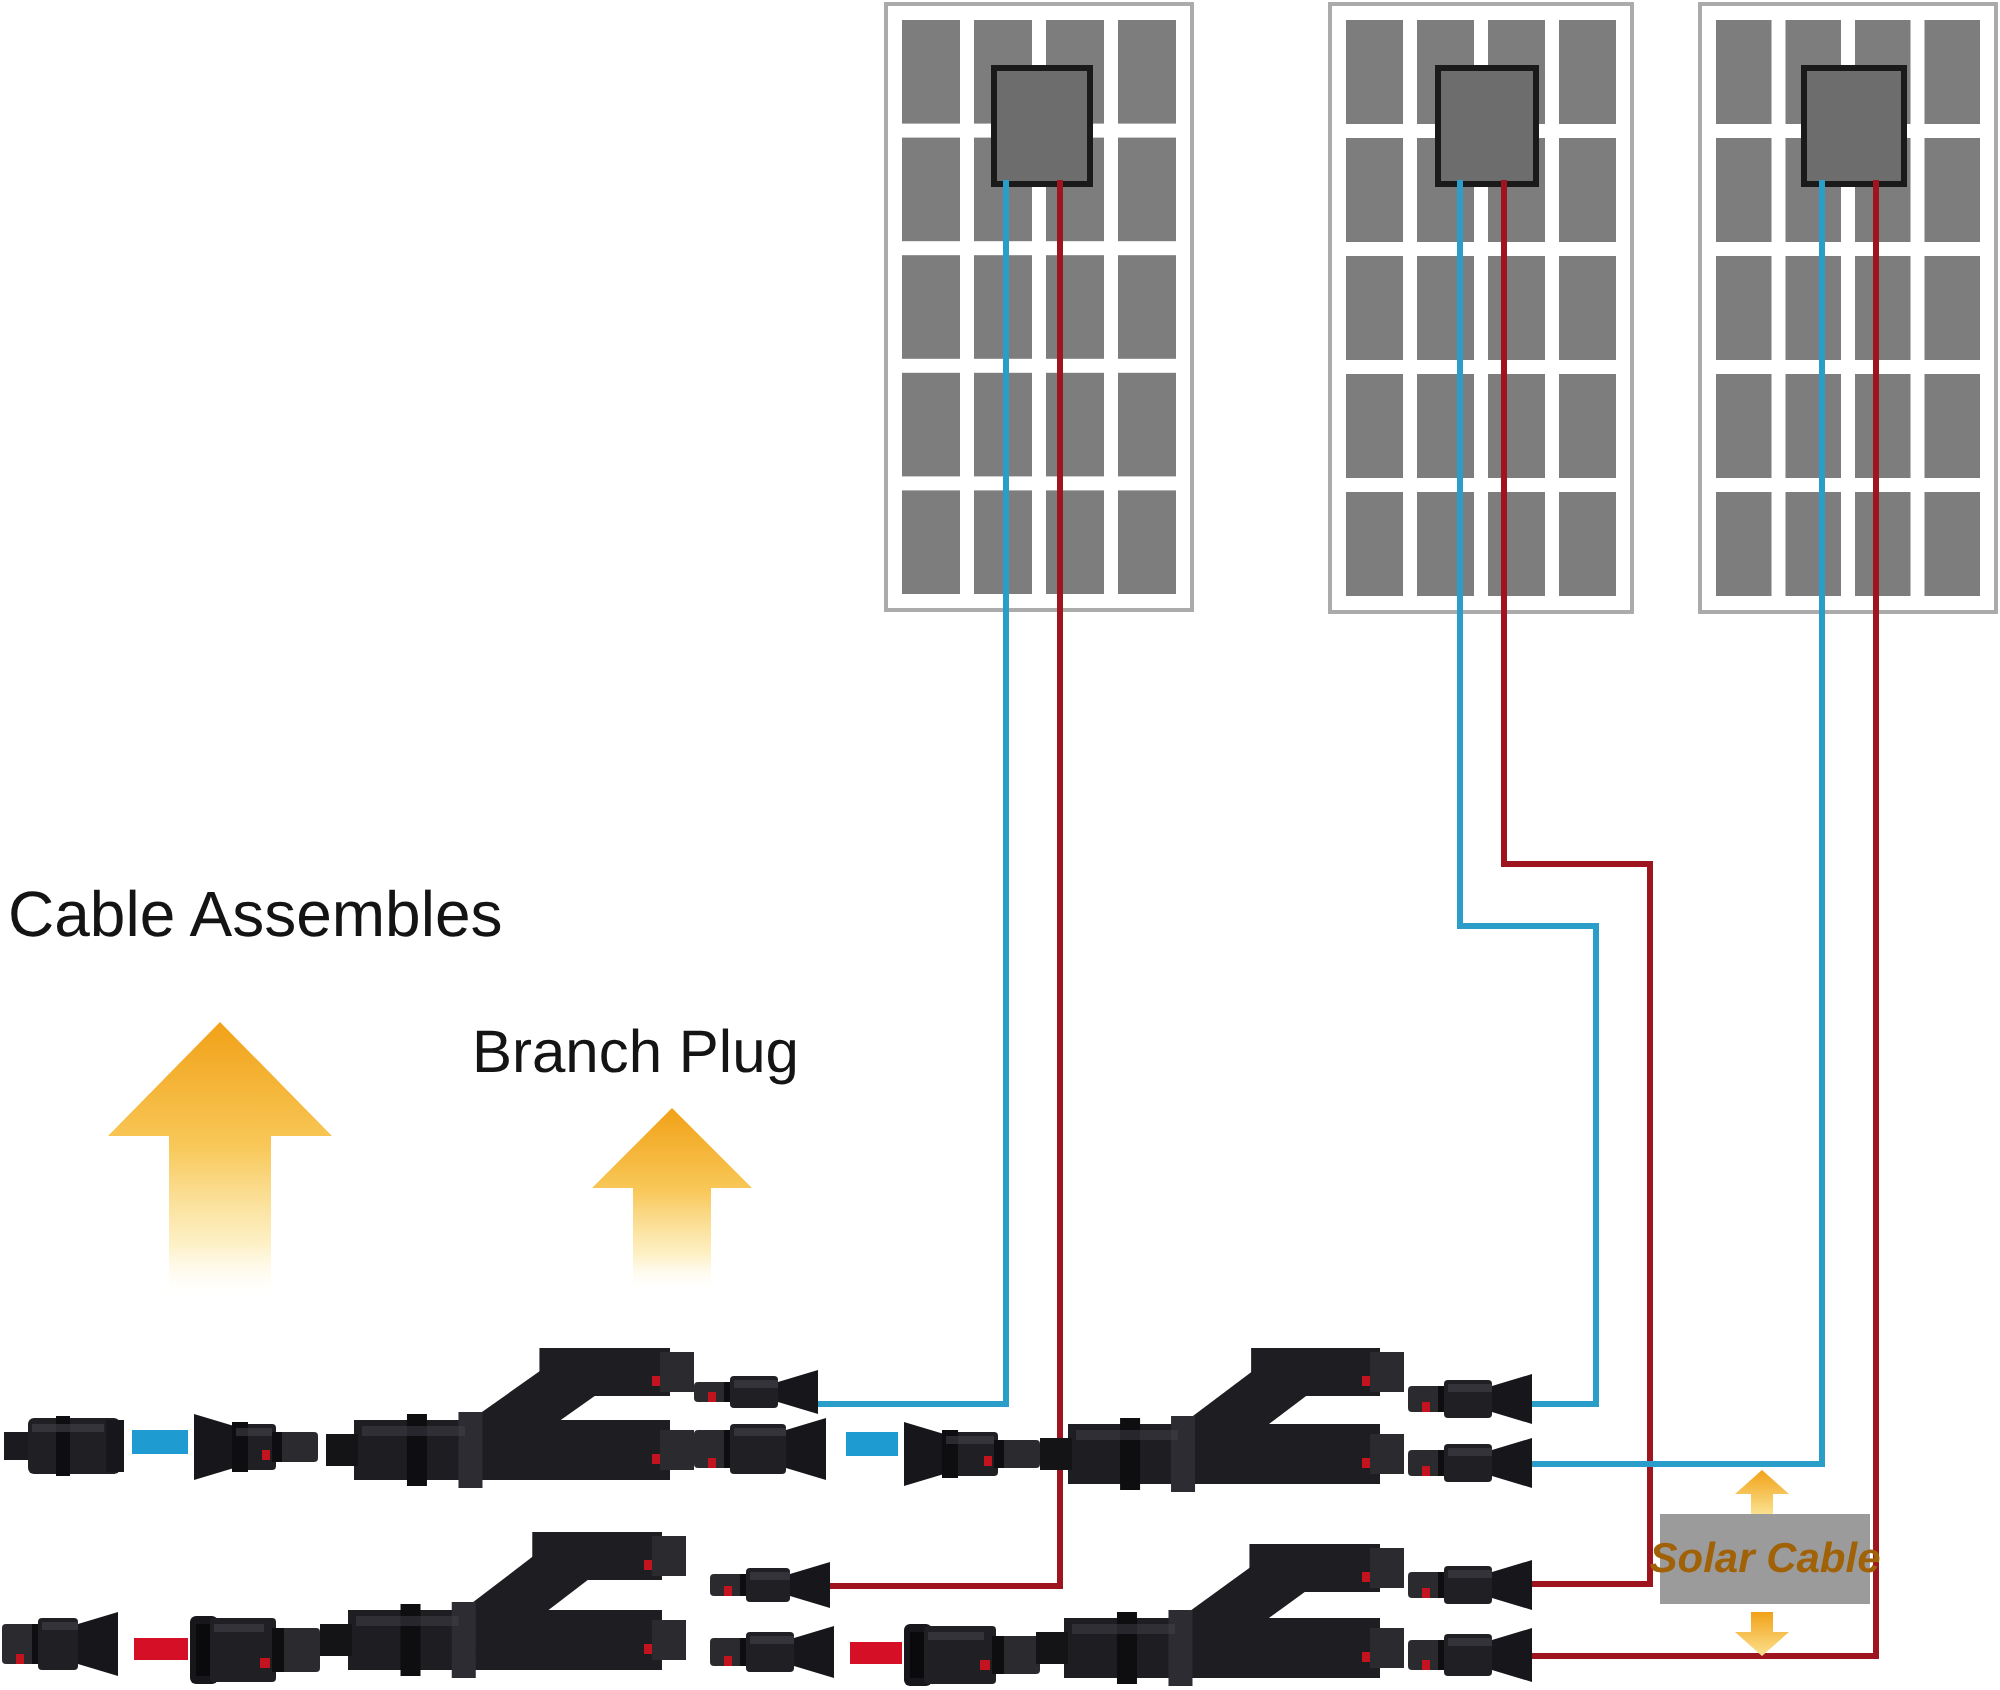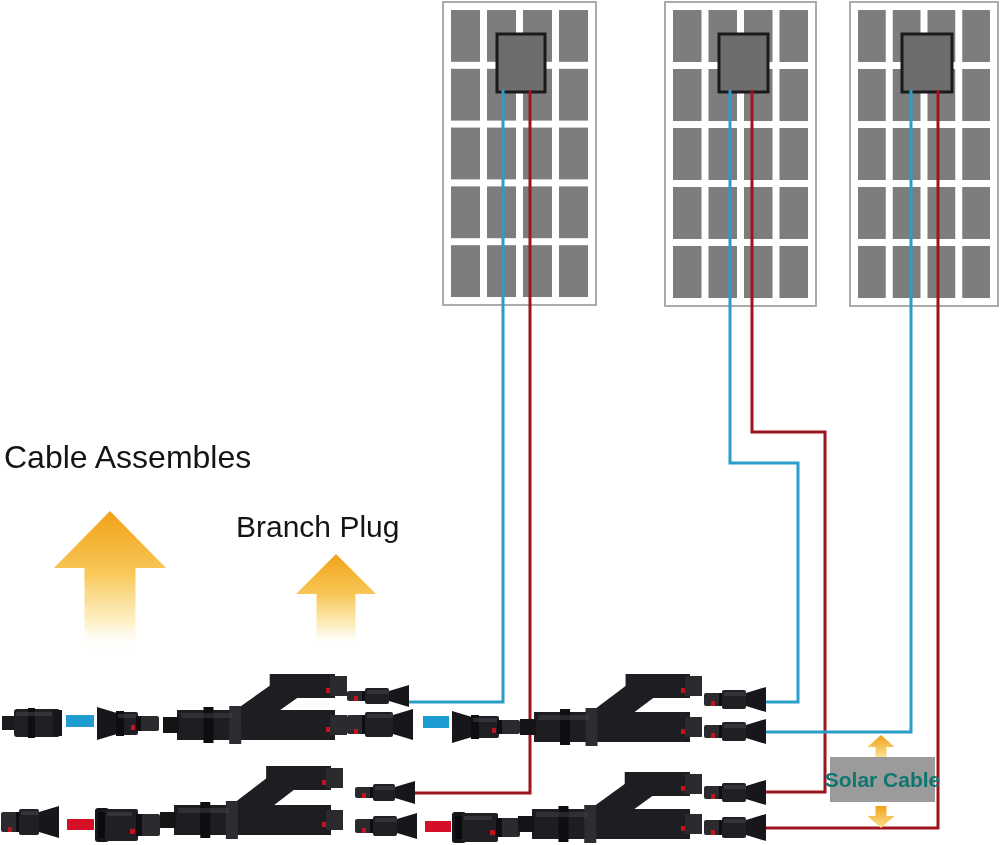--- a/index.html
+++ b/index.html
@@ -1,21 +1,21 @@
 <!DOCTYPE html>
 <html><head>
 <meta charset="utf-8">
 <style>
   html,body{margin:0;padding:0;background:#ffffff;}
   body{font-family:"Liberation Sans",sans-serif;}
   .stage{position:relative;width:1000px;height:845px;background:#fff;overflow:hidden;}
   .stage svg{position:absolute;left:0;top:0;}
   .txt-label{position:absolute;color:#141414;white-space:nowrap;line-height:1.05;}
   .solar-label{position:absolute;display:flex;align-items:center;justify-content:center;
-    color:#0f766e;font-weight:bold;white-space:nowrap;}
+    color:#a16207;font-weight:bold;white-space:nowrap;font-style:italic;}
 </style>
 </head>
 <body>
 
 <div class="stage">
   <svg id="dsvg" width="1000" height="845" viewBox="0 0 1000 845">
       <defs>
         <linearGradient id="goldBig" x1="0" y1="0" x2="0" y2="1">
           <stop offset="0" stop-color="#f1a117" stop-opacity="1"></stop>
           <stop offset="0.45" stop-color="#f8c859" stop-opacity="1"></stop>

